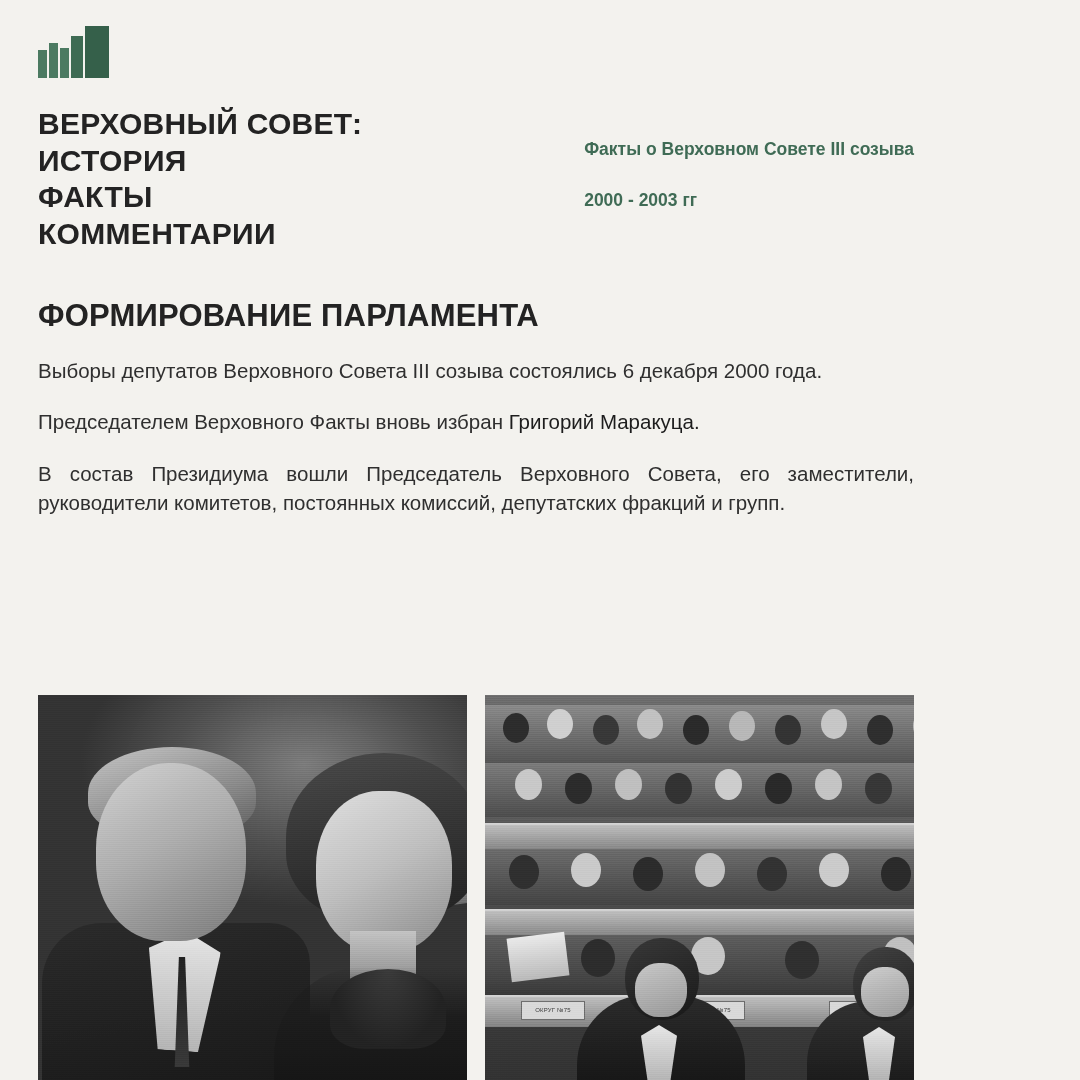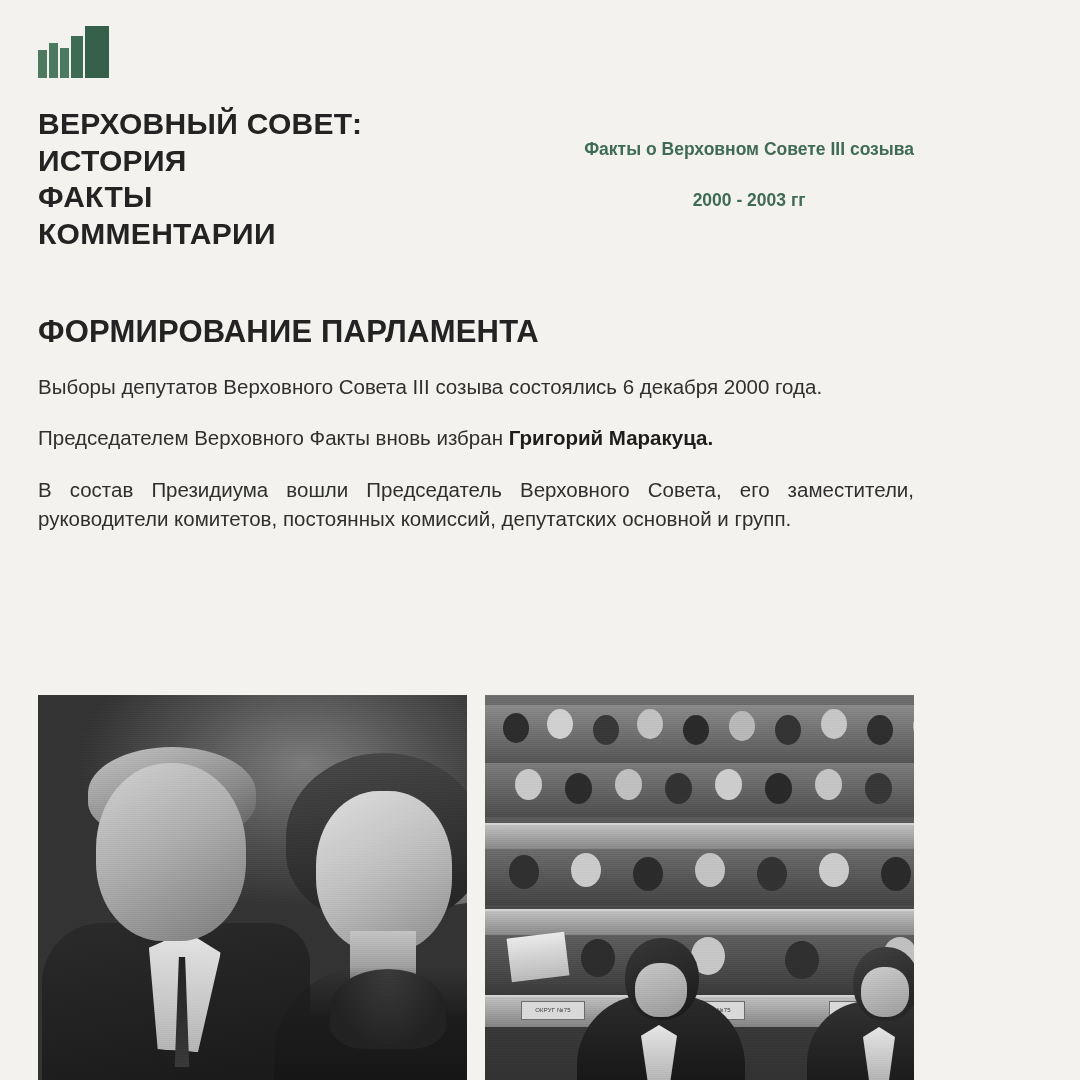--- a/index.html
+++ b/index.html
@@ -44,50 +44,50 @@
     font-size: 30px;
     line-height: 1.22;
     font-weight: bold;
     letter-spacing: 0.3px;
     color: #232323;
     text-transform: uppercase;
     white-space: pre-line;
     margin: 0;
   }
   .series {
-    text-align: center;
+    text-align: left;
     color: #3f6b55;
     font-weight: bold;
     font-size: 17.5px;
     line-height: 1.45;
     padding-top: 6px;
     white-space: pre-line;
   }
 
   
   .section-title {
-    margin: 62px 0 22px 0;
+    margin: 46px 0 22px 0;
     font-size: 31px;
     font-weight: bold;
     color: #232323;
     letter-spacing: 0.2px;
     text-transform: uppercase;
   }
   .body-copy p {
     margin: 0 0 22px 0;
     font-size: 20.5px;
     line-height: 1.42;
     color: #2f2f2f;
     text-align: justify;
   }
   .body-copy p:last-child {
     margin-bottom: 0;
   }
   .body-copy b {
-    font-weight: bold;
+    font-weight: normal;
     color: #1d1d1d;
   }
 
   
   .photos {
     position: absolute;
     left: 38px;
     right: 38px;
     bottom: 0;
     display: flex;
@@ -316,21 +316,21 @@
       <div>Факты о Верховном Совете III созыва</div>
       <div>2000 - 2003 гг</div>
     </div>
   </div>
 
   <h2 class="section-title">ФОРМИРОВАНИЕ ПАРЛАМЕНТА</h2>
 
   <div class="body-copy">
     <p>Выборы депутатов Верховного Совета III созыва состоялись 6 декабря 2000 года.</p>
     <p><span>Председателем Верховного Факты вновь избран </span><b>Григорий Маракуца.</b></p>
-    <p>В состав Президиума вошли Председатель Верховного Совета, его заместители, руководители комитетов, постоянных комиссий, депутатских основной и групп.</p>
+    <p>В состав Президиума вошли Председатель Верховного Совета, его заместители, руководители комитетов, постоянных комиссий, депутатских фракций и групп.</p>
   </div>
 
   <div class="photos">
 
     <div class="photo">
       <div class="photo-inner">
         <div class="p1-bg"></div>
         <div class="p1-man-body"></div>
         <div class="p1-man-shirt"></div>
         <div class="p1-man-tie"></div>

